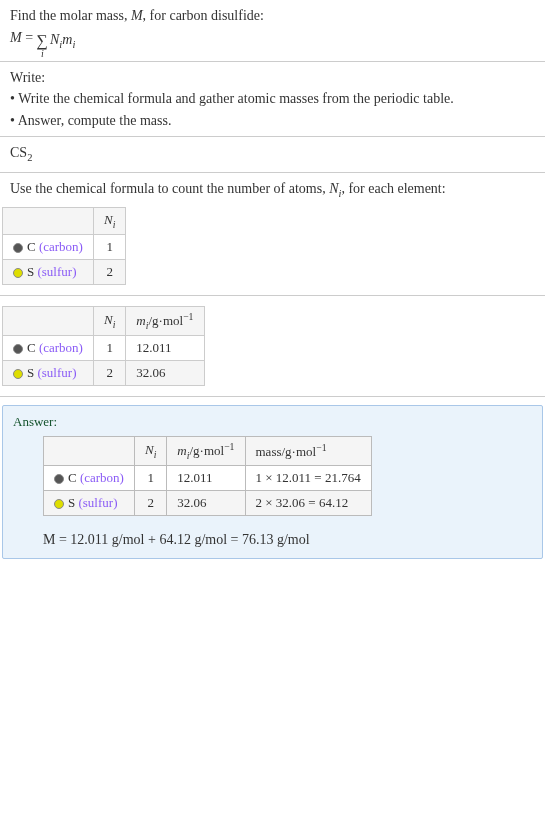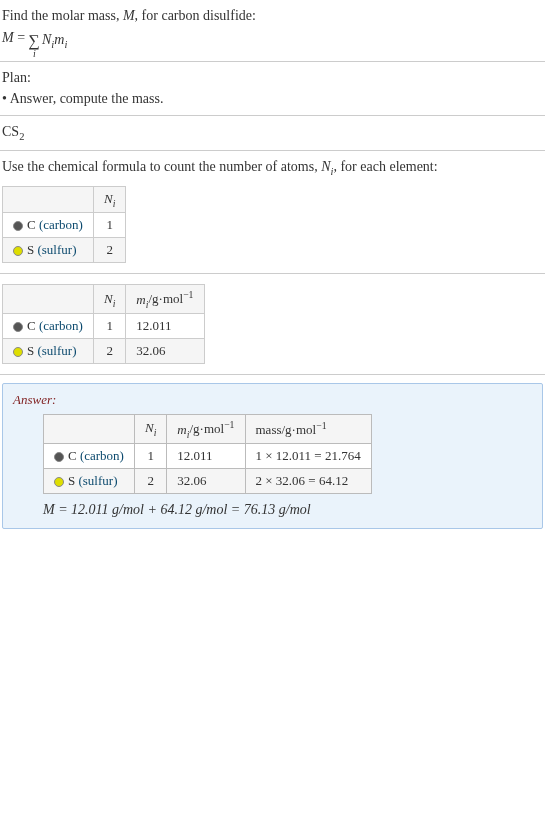--- a/index.html
+++ b/index.html
@@ -10,21 +10,21 @@
     font-size: 14px;
     color: #333;
     background: #fff;
     width: 545px;
   }
   .section {
     padding: 4px 2px;
     border-bottom: 1px solid #ccc;
   }
   .section:last-child { border-bottom: none; }
-  .line { margin: 2px 0; line-height: 1.4; }
+  .line { margin: 2px 8px; line-height: 1.4; }
   .math-italic { font-style: italic; font-family: 'Times New Roman', serif; }
   .sub { vertical-align: sub; font-size: 0.75em; }
   .sup { vertical-align: super; font-size: 0.75em; }
   .bullet::before { content: "• "; }
   .formula-sum {
     display: inline-flex;
     align-items: center;
     gap: 2px;
   }
   .sum-stack {
@@ -58,33 +58,33 @@
     display: inline-block;
     width: 10px;
     height: 10px;
     border-radius: 50%;
     border: 1px solid #888;
     margin-right: 4px;
     vertical-align: middle;
   }
   .swatch.carbon { background: #555; }
   .swatch.sulfur { background: #dede00; }
-  .elem-name { color: #0c4a6e; font-family: Liberation Serif, serif; }
+  .elem-name { color: #8b5cf6; font-family: Liberation Serif, serif; }
   .answer-box {
     border: 1px solid #a9c7e8;
     background: #eaf3fb;
     padding: 8px 10px 10px 10px;
     margin-top: 4px;
     border-radius: 2px;
   }
-  .answer-label { font-size: 13px; color: #7f1d1d; margin-bottom: 4px; font-style: italic; }
+  .answer-label { font-size: 13px; color: #14532d; margin-bottom: 4px; }
   .answer-content { margin-left: 30px; }
   .answer-box table.data { background: #fff; }
   .answer-box table.data th, .answer-box table.data td { border-color: #bbb; }
-  .final-eq { margin-top: 8px; font-style: italic; font-family: 'Times New Roman', serif; }
+  .final-eq { margin-top: 16px; font-family: 'Times New Roman', serif; }
 </style>
 </head>
 <body>
 
 <div class="section">
   <div class="line">
     Find the molar mass, <span class="math-italic">M</span>, for carbon disulfide:
   </div>
   <div class="line">
     <span class="math-italic">M</span> = 
@@ -92,21 +92,22 @@
       <span class="sum-stack">
         <span class="sum-sym">∑</span>
         <span class="sum-idx">i</span>
       </span>
       <span class="math-italic">N<span class="sub">i</span>m<span class="sub">i</span></span>
     </span>
   </div>
 </div>
 
 <div class="section">
-  <div class="line">Plan:</div>
+  <div class="line">Write:</div>
+  <div class="line bullet">Write the chemical formula and gather atomic masses from the periodic table.</div>
   <div class="line bullet">Answer, compute the mass.</div>
 </div>
 
 <div class="section">
   <div class="line">
     <span>CS</span><span class="sub">2</span>
   </div>
 </div>
 
 <div class="section">

